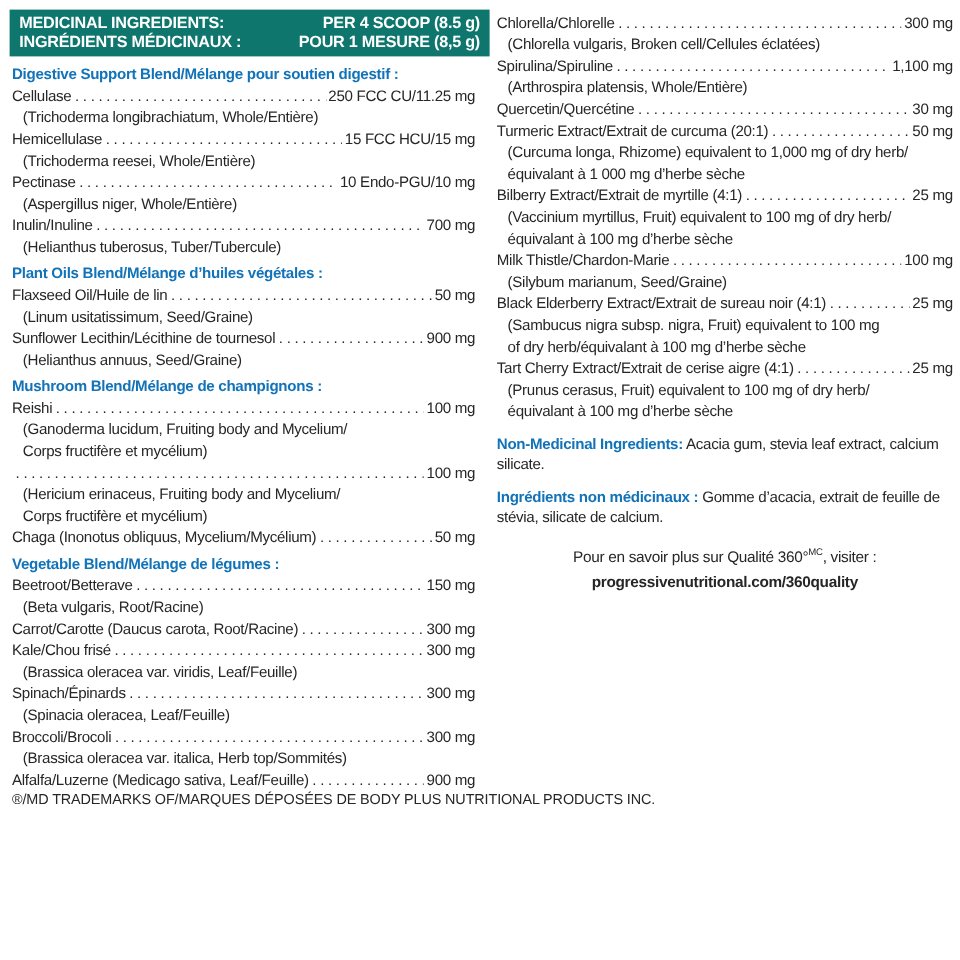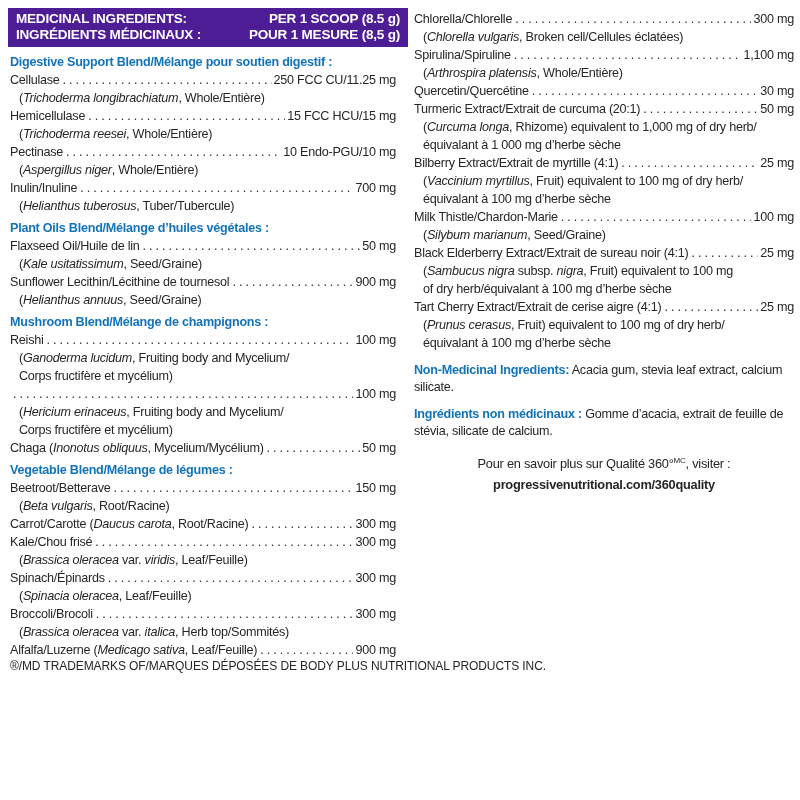--- a/index.html
+++ b/index.html
@@ -8,37 +8,37 @@
     font-family:"Liberation Sans",sans-serif;
     color:#262626;
     -webkit-font-smoothing:antialiased;
   }
   .label{position:relative;padding:8px 2px 0 8px;}
   .cols{display:flex;align-items:flex-start;}
   .col-left{width:400px;flex:none;}
   .col-right{width:380px;flex:none;margin-left:6px;padding-top:2px;}
 
   .header-bar{
-    background:#4c1d95;color:#ffffff;font-weight:bold;
+    background:#0f766e;color:#ffffff;font-weight:bold;
     font-size:13.5px;line-height:16px;letter-spacing:-0.2px;
     padding:3px 8px 4px 8px;
   }
   .hrow{display:flex;justify-content:space-between;white-space:nowrap;}
 
   .entries{font-size:12.6px;line-height:18px;letter-spacing:-0.25px;}
   .col-left .entries{margin-top:6px;padding-left:2px;}
 
   .heading{color:#1273b9;font-weight:bold;margin-top:4px;white-space:nowrap;}
   .row{display:flex;align-items:flex-start;white-space:nowrap;}
   .col-left .row{padding-right:12px;}
   .nm{flex:none;}
   .dots{flex:1 1 0;min-width:8px;overflow:hidden;letter-spacing:3px;margin:0 2px 0 3px;}
   .val{flex:none;}
   .sub{padding-left:9px;white-space:nowrap;}
-  .it{font-style:italic;}
+  .it{}
   .bd{font-weight:bold;}
   sup{font-size:8px;line-height:0;}
 
   .note{margin-top:10px;white-space:normal;line-height:17px;width:372px;}
   .note .lead{color:#1273b9;font-weight:bold;}
 
   .info{margin-top:13px;text-align:center;line-height:21px;font-size:12.8px;letter-spacing:-0.25px;}
 
   .footnote{
     font-size:12px;letter-spacing:-0.1px;margin-top:0;padding-left:2px;
@@ -48,21 +48,21 @@
 </head>
 <body>
 
 <div class="label">
   <div class="cols">
 
     <div class="col-left">
       <div class="header-bar">
         <div class="hrow">
           <span>MEDICINAL INGREDIENTS:</span>
-          <span>PER 1 SCOOP (8.5 g)</span>
+          <span>PER 4 SCOOP (8.5 g)</span>
         </div>
         <div class="hrow">
           <span>INGRÉDIENTS MÉDICINAUX :</span>
           <span>POUR 1 MESURE (8,5 g)</span>
         </div>
       </div>
       <div class="entries" id="col-left">
           <div class="heading">
             <div>Digestive Support Blend/Mélange pour soutien digestif :</div>
           </div>
@@ -91,21 +91,21 @@
           </div>
           <div class="sub"><span>(</span><span class="it">Helianthus tuberosus</span><span>, Tuber/Tubercule)</span></div>
           <div class="heading">
             <div>Plant Oils Blend/Mélange d’huiles végétales :</div>
           </div>
           <div class="row">
             <span class="nm"><span>Flaxseed Oil/Huile de lin</span></span>
             <span class="dots">................................................................................................................................................................</span>
             <span class="val">50 mg</span>
           </div>
-          <div class="sub"><span>(</span><span class="it">Kale usitatissimum</span><span>, Seed/Graine)</span></div>
+          <div class="sub"><span>(</span><span class="it">Linum usitatissimum</span><span>, Seed/Graine)</span></div>
           <div class="row">
             <span class="nm"><span>Sunflower Lecithin/Lécithine de tournesol</span></span>
             <span class="dots">................................................................................................................................................................</span>
             <span class="val">900 mg</span>
           </div>
           <div class="sub"><span>(</span><span class="it">Helianthus annuus</span><span>, Seed/Graine)</span></div>
           <div class="heading">
             <div>Mushroom Blend/Mélange de champignons :</div>
           </div>
           <div class="row">

